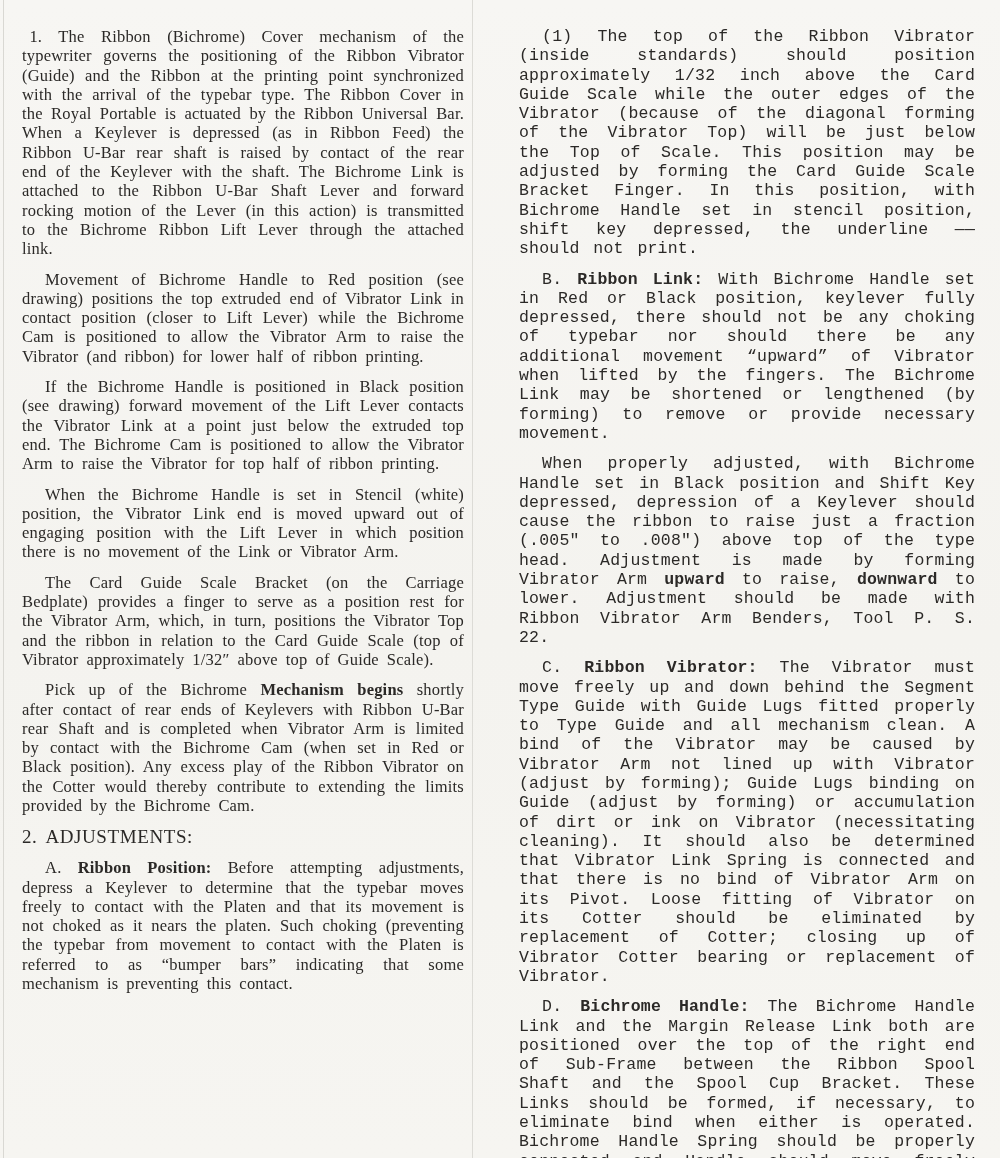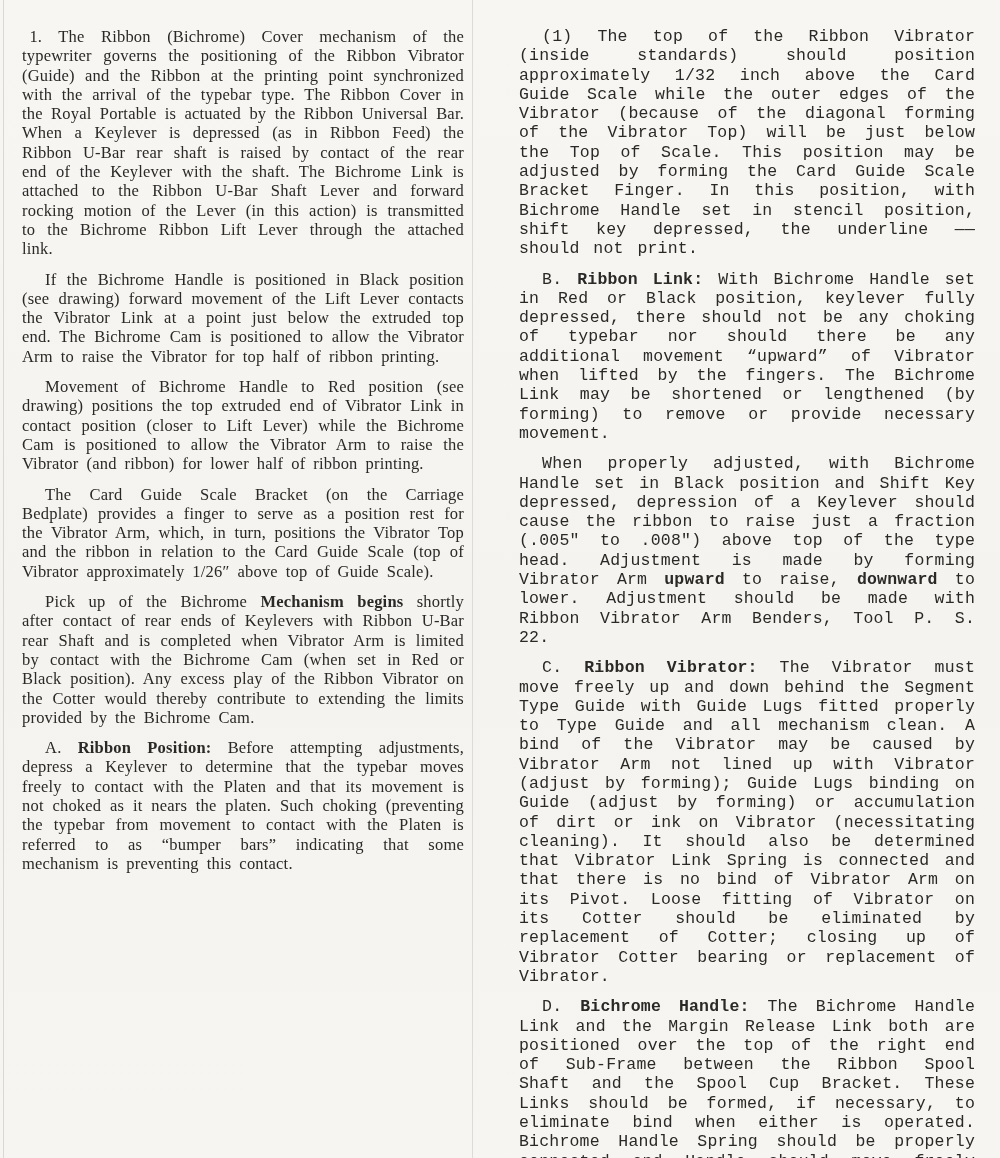--- a/index.html
+++ b/index.html
@@ -45,24 +45,26 @@
 </style>
 </head>
 <body>
 
 <div class="page">
   <div class="scan-edge-left"></div>
   <div class="column-divider"></div>
 
   <div class="col col-left">
     <p class="small-indent"><span>1. The Ribbon (Bichrome) Cover mechanism of the typewriter governs the positioning of the Ribbon Vibrator (Guide) and the Ribbon at the printing point synchronized with the arrival of the typebar type. The Ribbon Cover in the Royal Portable is actuated by the Ribbon Universal Bar. When a Keylever is depressed (as in Ribbon Feed) the Ribbon U-Bar rear shaft is raised by contact of the rear end of the Keylever with the shaft. The Bichrome Link is attached to the Ribbon U-Bar Shaft Lever and forward rocking motion of the Lever (in this action) is transmitted to the Bichrome Ribbon Lift Lever through the attached link.</span></p>
+    <p><span>Movement of Bichrome Handle to Red position (see drawing) positions the top extruded end of Vibrator Link in contact position (closer to Lift Lever) while the Bichrome Cam is positioned to allow the Vibrator Arm to raise the Vibrator (and ribbon) for lower half of ribbon printing.</span></p>
     <p><span>If the Bichrome Handle is positioned in Black position (see drawing) forward movement of the Lift Lever contacts the Vibrator Link at a point just below the extruded top end. The Bichrome Cam is positioned to allow the Vibrator Arm to raise the Vibrator for top half of ribbon printing.</span></p>
-    <p><span>Movement of Bichrome Handle to Red position (see drawing) positions the top extruded end of Vibrator Link in contact position (closer to Lift Lever) while the Bichrome Cam is positioned to allow the Vibrator Arm to raise the Vibrator (and ribbon) for lower half of ribbon printing.</span></p>
-    <p><span>The Card Guide Scale Bracket (on the Carriage Bedplate) provides a finger to serve as a position rest for the Vibrator Arm, which, in turn, positions the Vibrator Top and the ribbon in relation to the Card Guide Scale (top of Vibrator approximately 1/26″ above top of Guide Scale).</span></p>
+    <p><span>When the Bichrome Handle is set in Stencil (white) position, the Vibrator Link end is moved upward out of engaging position with the Lift Lever in which position there is no movement of the Link or Vibrator Arm.</span></p>
+    <p><span>The Card Guide Scale Bracket (on the Carriage Bedplate) provides a finger to serve as a position rest for the Vibrator Arm, which, in turn, positions the Vibrator Top and the ribbon in relation to the Card Guide Scale (top of Vibrator approximately 1/32″ above top of Guide Scale).</span></p>
     <p><span>Pick up of the Bichrome </span><b>Mechanism begins</b><span> shortly after contact of rear ends of Keylevers with Ribbon U-Bar rear Shaft and is completed when Vibrator Arm is limited by contact with the Bichrome Cam (when set in Red or Black position). Any excess play of the Ribbon Vibrator on the Cotter would thereby contribute to extending the limits provided by the Bichrome Cam.</span></p>
+    <h2 class="heading">2. ADJUSTMENTS:</h2>
     <p><span>A. </span><b>Ribbon Position:</b><span> Before attempting adjustments, depress a Keylever to determine that the typebar moves freely to contact with the Platen and that its movement is not choked as it nears the platen. Such choking (preventing the typebar from movement to contact with the Platen is referred to as “bumper bars” indicating that some mechanism is preventing this contact.</span></p>
   </div>
 
   <div class="col col-right">
     <p><span>(1) The top of the Ribbon Vibrator (inside standards) should position approximately 1/32 inch above the Card Guide Scale while the outer edges of the Vibrator (because of the diagonal forming of the Vibrator Top) will be just below the Top of Scale. This position may be adjusted by forming the Card Guide Scale Bracket Finger. In this position, with Bichrome Handle set in stencil position, shift key depressed, the underline —— should not print.</span></p>
     <p><span>B. </span><b>Ribbon Link:</b><span> With Bichrome Handle set in Red or Black position, keylever fully depressed, there should not be any choking of typebar nor should there be any additional movement “upward” of Vibrator when lifted by the fingers. The Bichrome Link may be shortened or lengthened (by forming) to remove or provide necessary movement.</span></p>
     <p><span>When properly adjusted, with Bichrome Handle set in Black position and Shift Key depressed, depression of a Keylever should cause the ribbon to raise just a fraction (.005″ to .008″) above top of the type head. Adjustment is made by forming Vibrator Arm </span><b>upward</b><span> to raise, </span><b>downward</b><span> to lower. Adjustment should be made with Ribbon Vibrator Arm Benders, Tool P. S. 22.</span></p>
     <p><span>C. </span><b>Ribbon Vibrator:</b><span> The Vibrator must move freely up and down behind the Segment Type Guide with Guide Lugs fitted properly to Type Guide and all mechanism clean. A bind of the Vibrator may be caused by Vibrator Arm not lined up with Vibrator (adjust by forming); Guide Lugs binding on Guide (adjust by forming) or accumulation of dirt or ink on Vibrator (necessitating cleaning). It should also be determined that Vibrator Link Spring is connected and that there is no bind of Vibrator Arm on its Pivot. Loose fitting of Vibrator on its Cotter should be eliminated by replacement of Cotter; closing up of Vibrator Cotter bearing or replacement of Vibrator.</span></p>
     <p><span>D. </span><b>Bichrome Handle:</b><span> The Bichrome Handle Link and the Margin Release Link both are positioned over the top of the right end of Sub-Frame between the Ribbon Spool Shaft and the Spool Cup Bracket. These Links should be formed, if necessary, to eliminate bind when either is operated. Bichrome Handle Spring should be properly connected and Handle should move freely and remain in set position.</span></p>
   </div>

